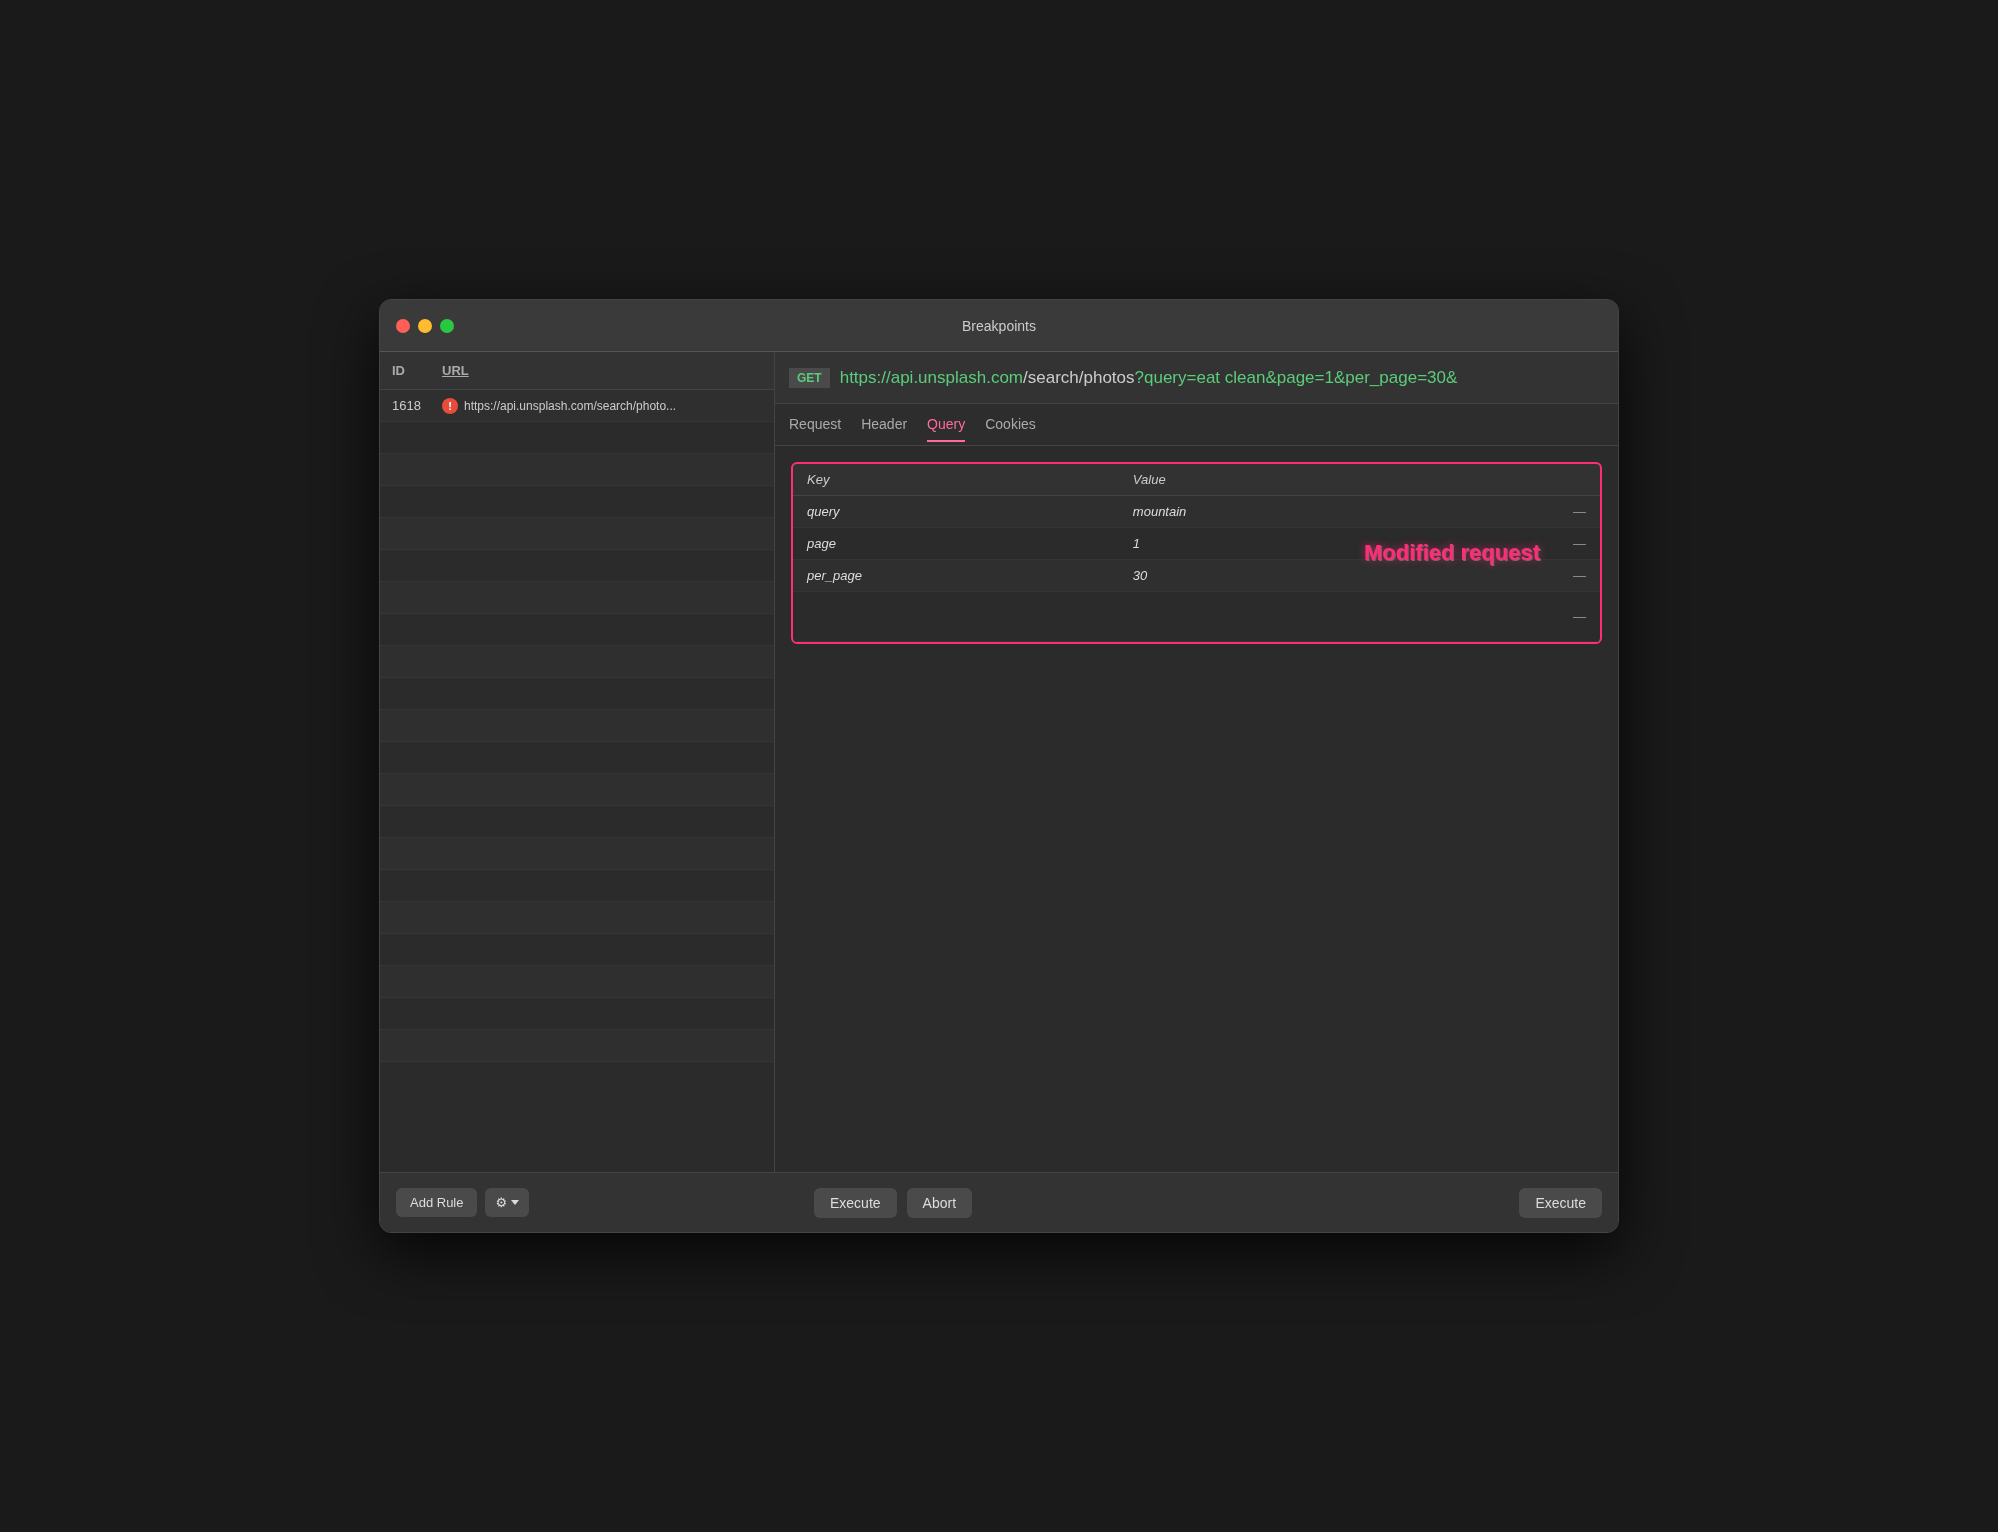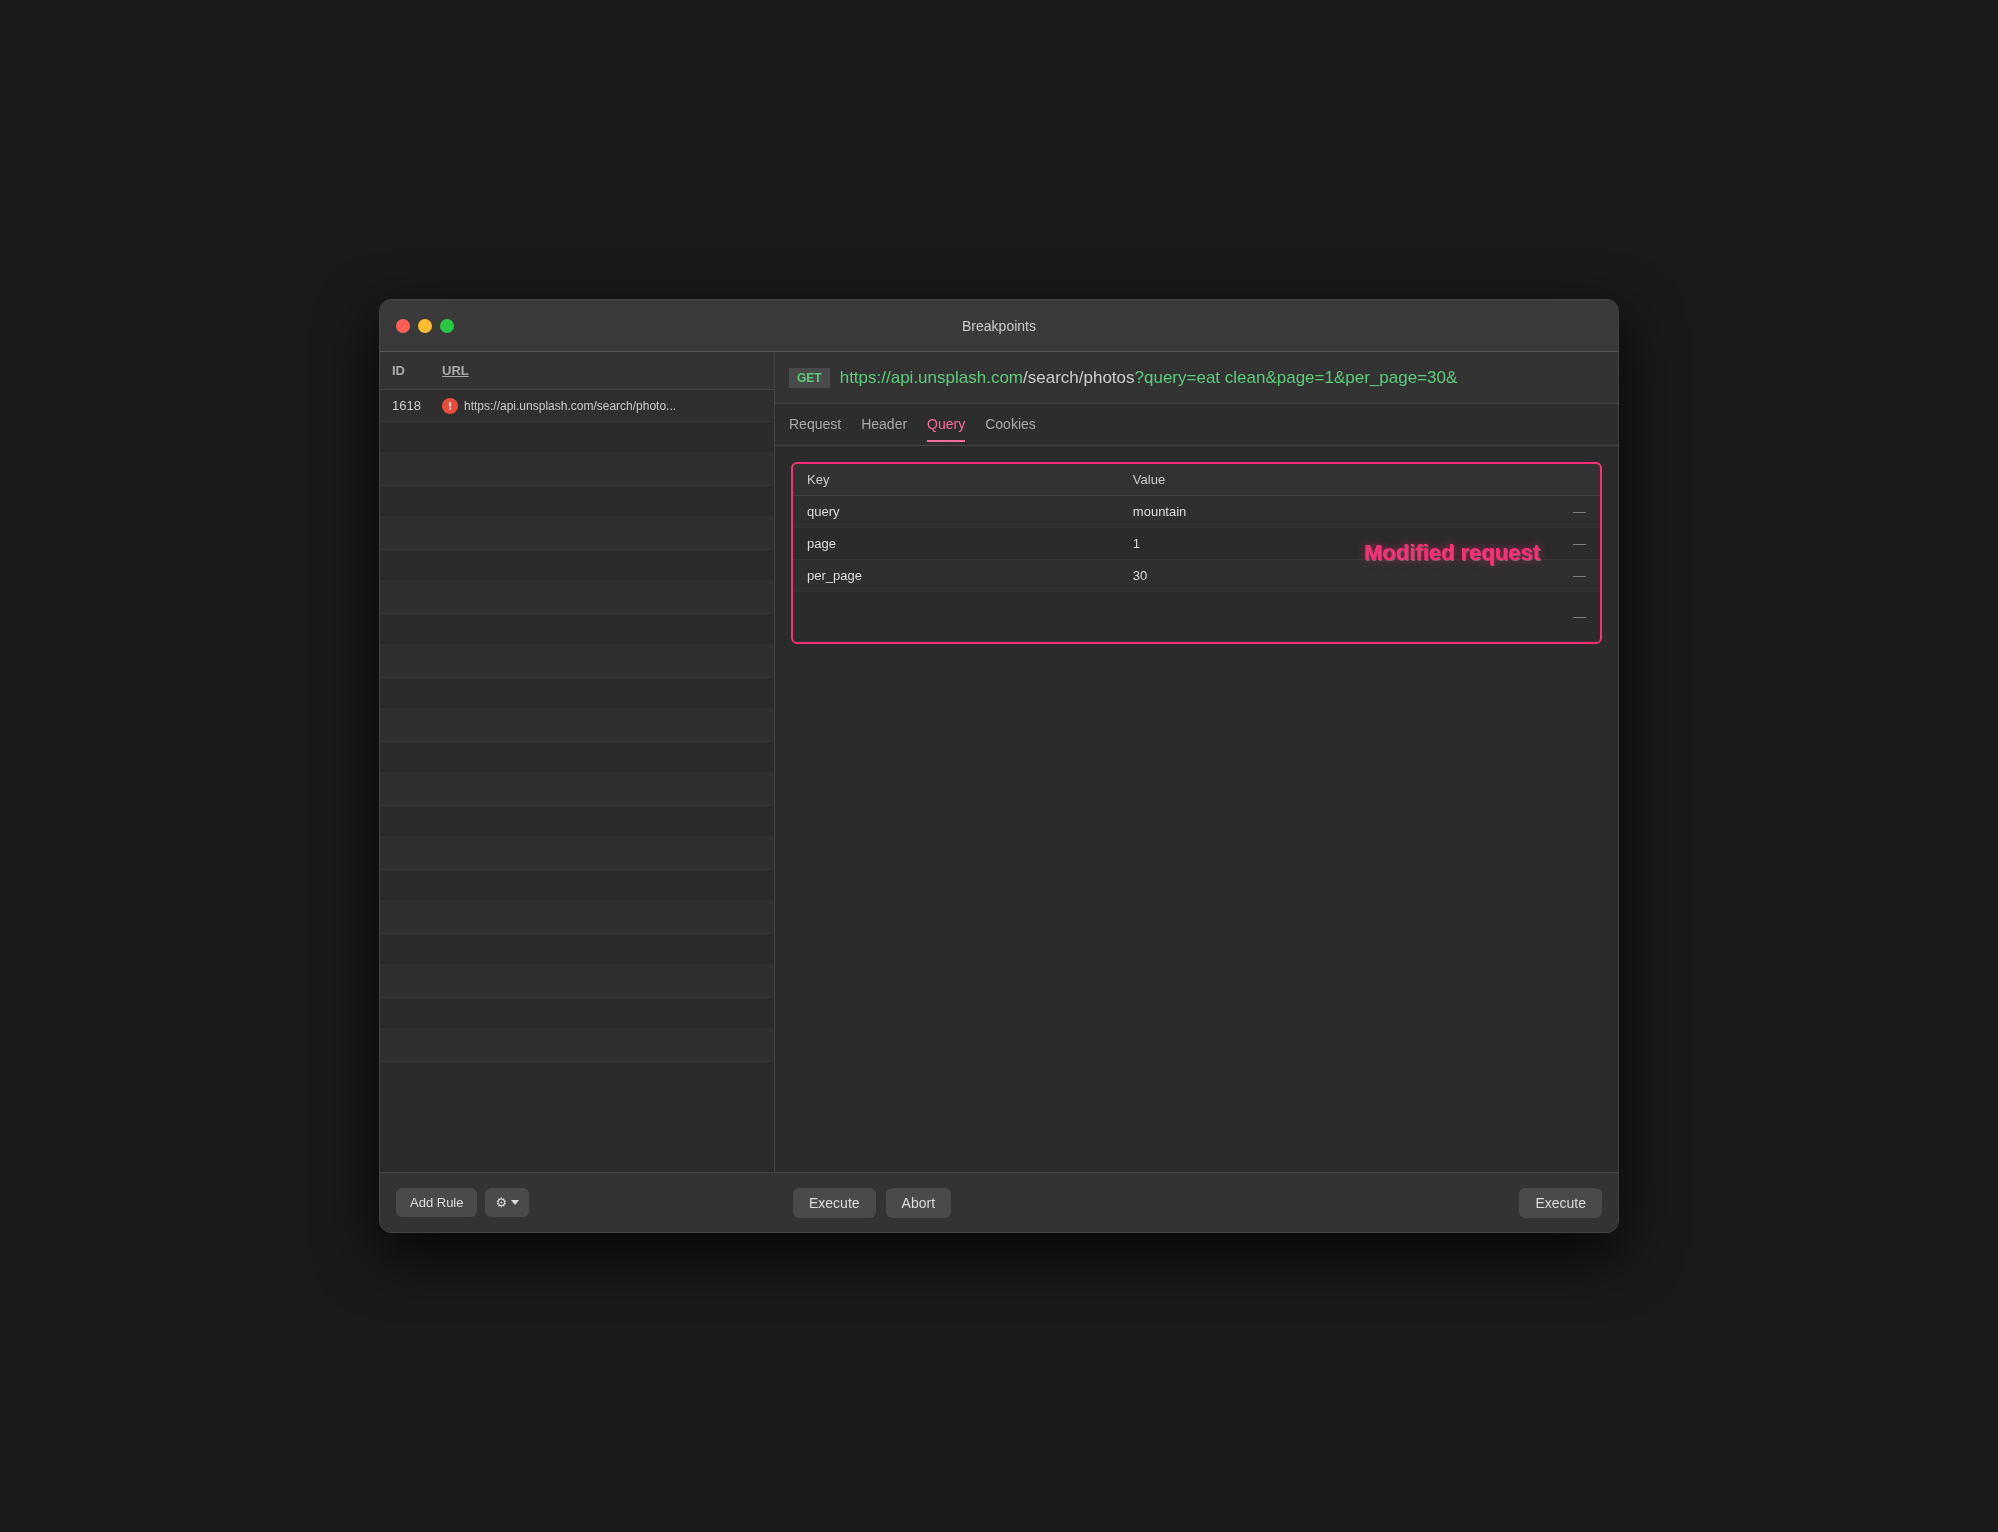--- a/index.html
+++ b/index.html
@@ -220,20 +220,21 @@
       border: 2px solid #ff2d78;
       border-radius: 6px;
       overflow: hidden;
       position: relative;
     }
 
     .query-table {
       width: 100%;
       border-collapse: collapse;
       background: #eab308;
+      font-style: italic;
     }
 
     .query-table thead tr {
       background: #323232;
       border-bottom: 1px solid #444;
     }
 
     .query-table thead th {
       color: #ccc;
       font-size: 13px;
@@ -291,21 +292,21 @@
       background: #2b2b2b;
     }
 
     .bottom-bar {
       display: flex;
       align-items: center;
       padding: 6px 16px;
       background: #333;
       border-top: 1px solid #444;
       height: 60px;
-      gap: 2px;
+      gap: 23px;
     }
 
     .bottom-bar-left {
       display: flex;
       align-items: center;
       gap: 8px;
       width: 395px;
     }
 
     .btn-add-rule {

